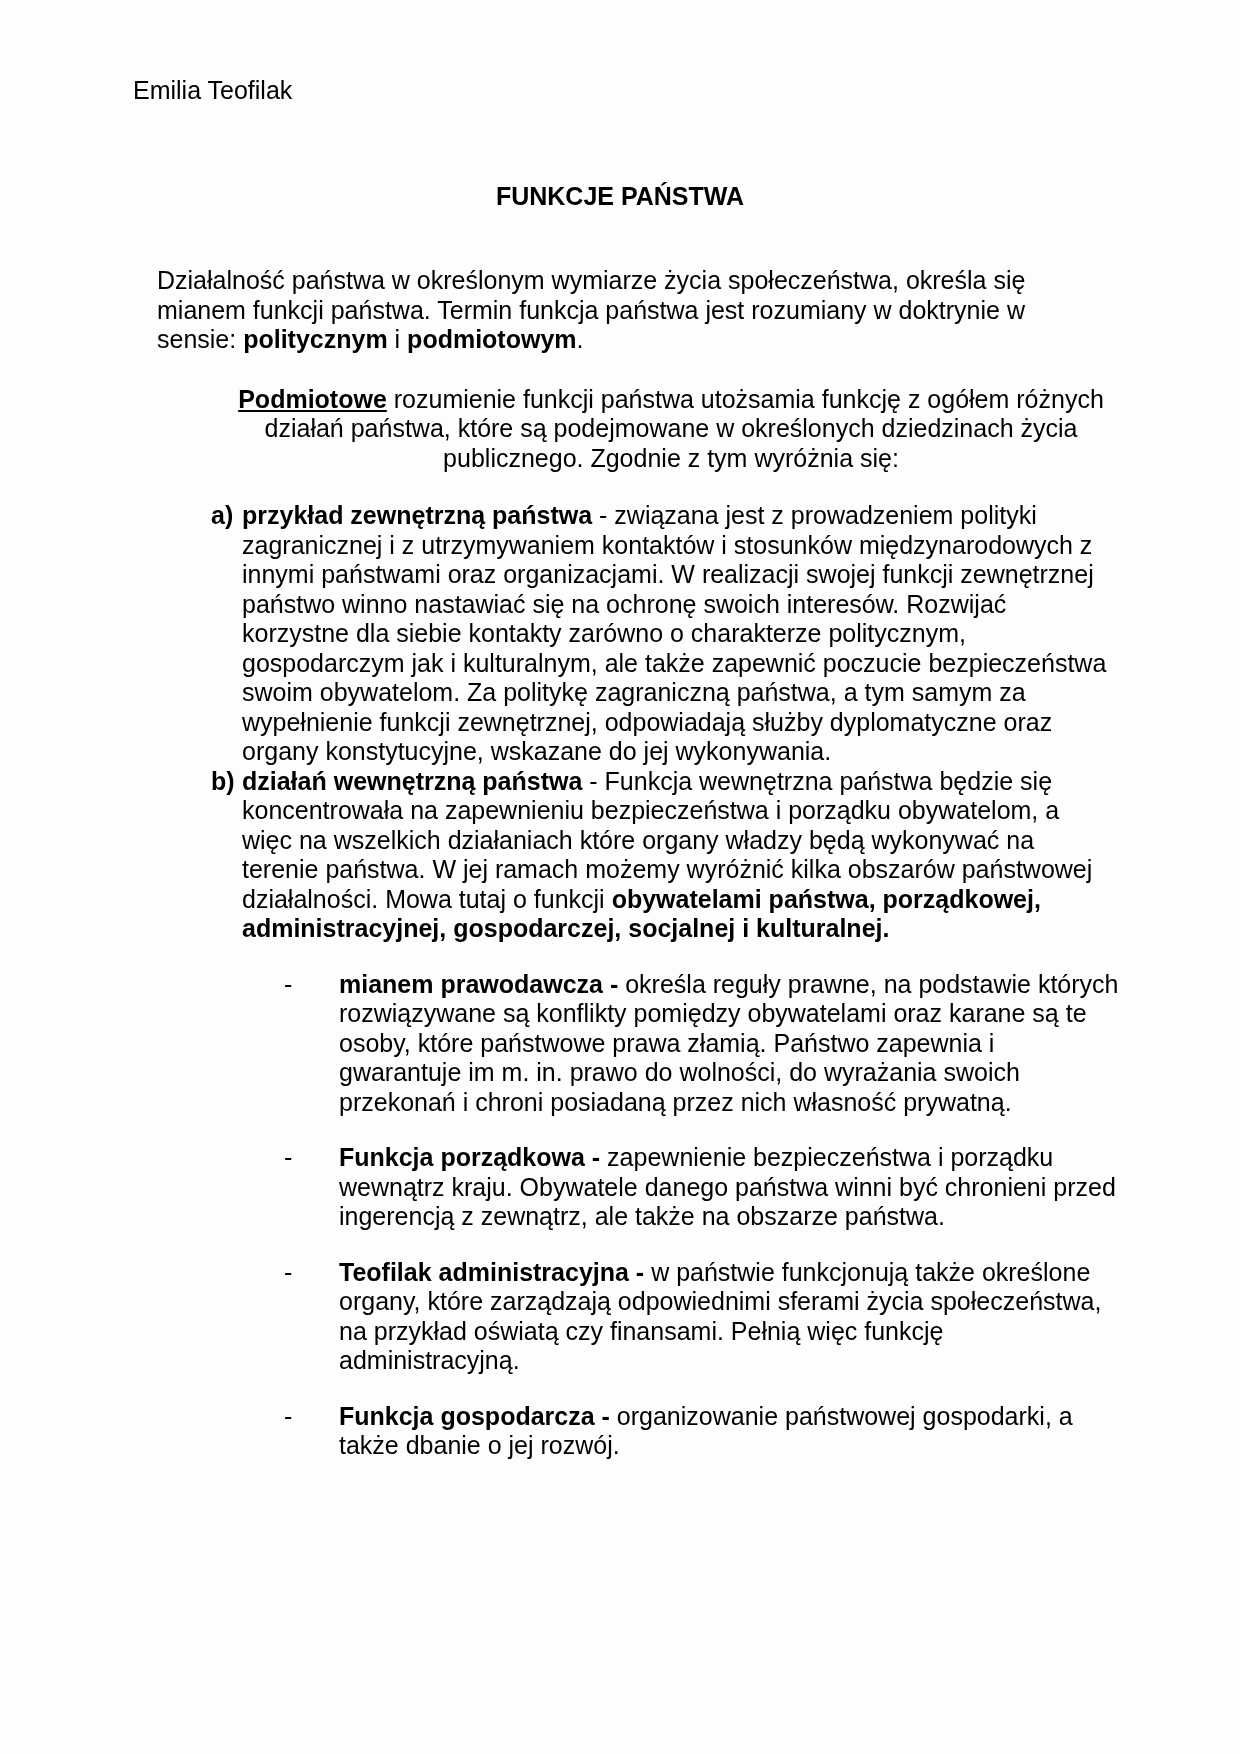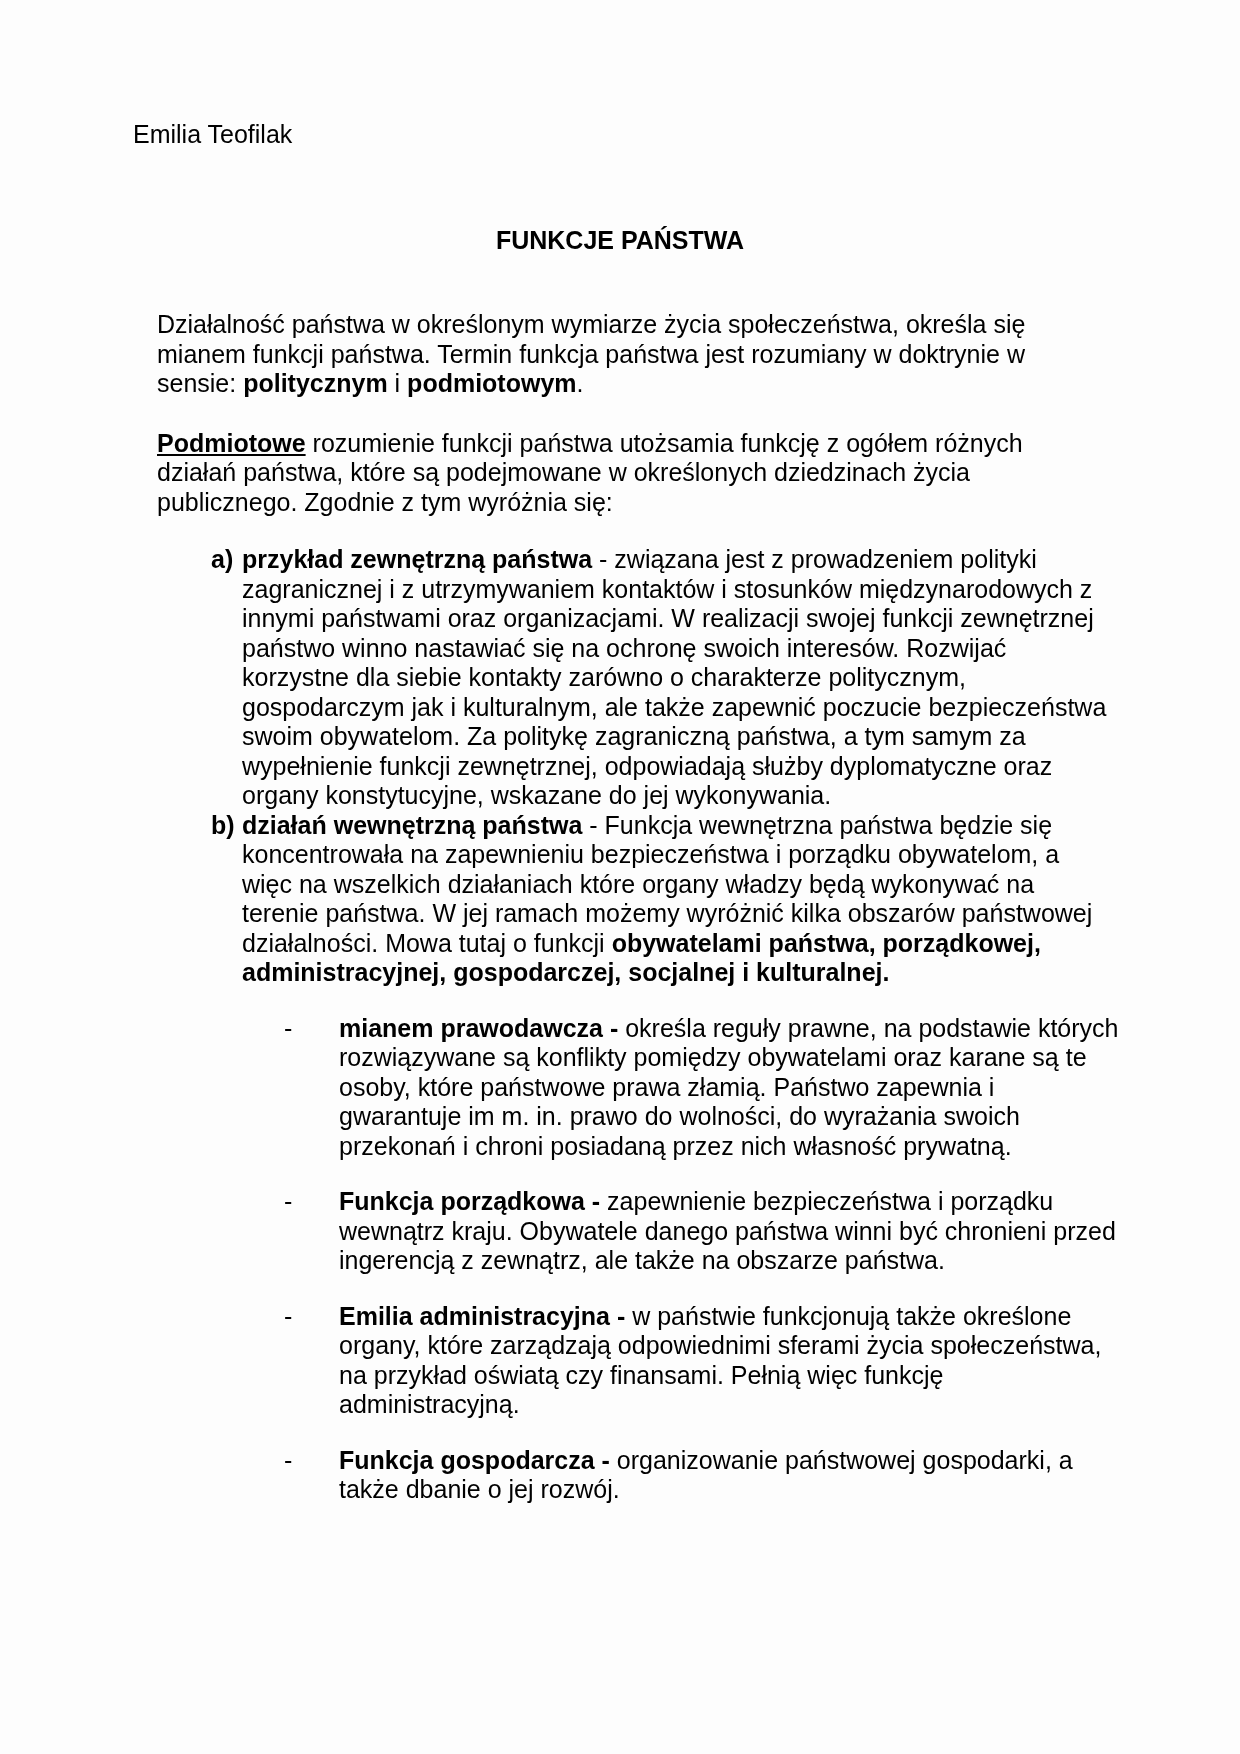--- a/index.html
+++ b/index.html
@@ -5,26 +5,26 @@
   html, body { margin: 0; padding: 0; }
   body {
     width: 1240px; height: 1754px;
     background: #fdfdfd;
     color: #000;
     font-family: "Liberation Sans", "DejaVu Sans", sans-serif;
     font-size: 25px;
     line-height: 29.5px;
     overflow: hidden;
   }
-  .page { padding: 120px 55px 0 133px; box-sizing: border-box; width: 1240px; height: 1754px; }
+  .page { padding: 76px 55px 0 133px; box-sizing: border-box; width: 1240px; height: 1754px; }
   .author { }
   .title { margin-top: 76px; margin-right: 78px; text-align: center; font-weight: bold; }
   .para { white-space: pre-wrap; margin-left: 24px; }
   .p-intro { margin-top: 55px; }
-  .p-pod { margin-top: 30px; }
+  .p-pod { margin-top: 30px; text-align: center; }
   .list-lettered { margin-top: 28px; }
   .list-dash { }
   .l1 { position: relative; padding-left: 85px; }
   .l1 > .marker { position: absolute; left: 54px; top: 0; font-weight: bold; }
   .l2 { position: relative; padding-left: 182px; margin-top: 26px; }
   .l2 > .marker { position: absolute; left: 127px; top: 0; }
   .b { font-weight: bold; }
   .u { text-decoration: underline; }
 </style>
 </head>
@@ -62,20 +62,20 @@
 
   <div class="list-dash">
     <div class="para l2"><span class="marker">-</span><span class="b">mianem prawodawcza -</span><span> określa reguły prawne, na podstawie których
 rozwiązywane są konflikty pomiędzy obywatelami oraz karane są te
 osoby, które państwowe prawa złamią. Państwo zapewnia i
 gwarantuje im m. in. prawo do wolności, do wyrażania swoich
 przekonań i chroni posiadaną przez nich własność prywatną.</span></div>
     <div class="para l2"><span class="marker">-</span><span class="b">Funkcja porządkowa -</span><span> zapewnienie bezpieczeństwa i porządku
 wewnątrz kraju. Obywatele danego państwa winni być chronieni przed
 ingerencją z zewnątrz, ale także na obszarze państwa.</span></div>
-    <div class="para l2"><span class="marker">-</span><span class="b">Emilia administracyjna -</span><span> w państwie funkcjonują także określone
+    <div class="para l2"><span class="marker">-</span><span class="b">Teofilak administracyjna -</span><span> w państwie funkcjonują także określone
 organy, które zarządzają odpowiednimi sferami życia społeczeństwa,
 na przykład oświatą czy finansami. Pełnią więc funkcję
 administracyjną.</span></div>
     <div class="para l2"><span class="marker">-</span><span class="b">Funkcja gospodarcza -</span><span> organizowanie państwowej gospodarki, a
 także dbanie o jej rozwój.</span></div>
   </div>
 </div>
 
 </body></html>

